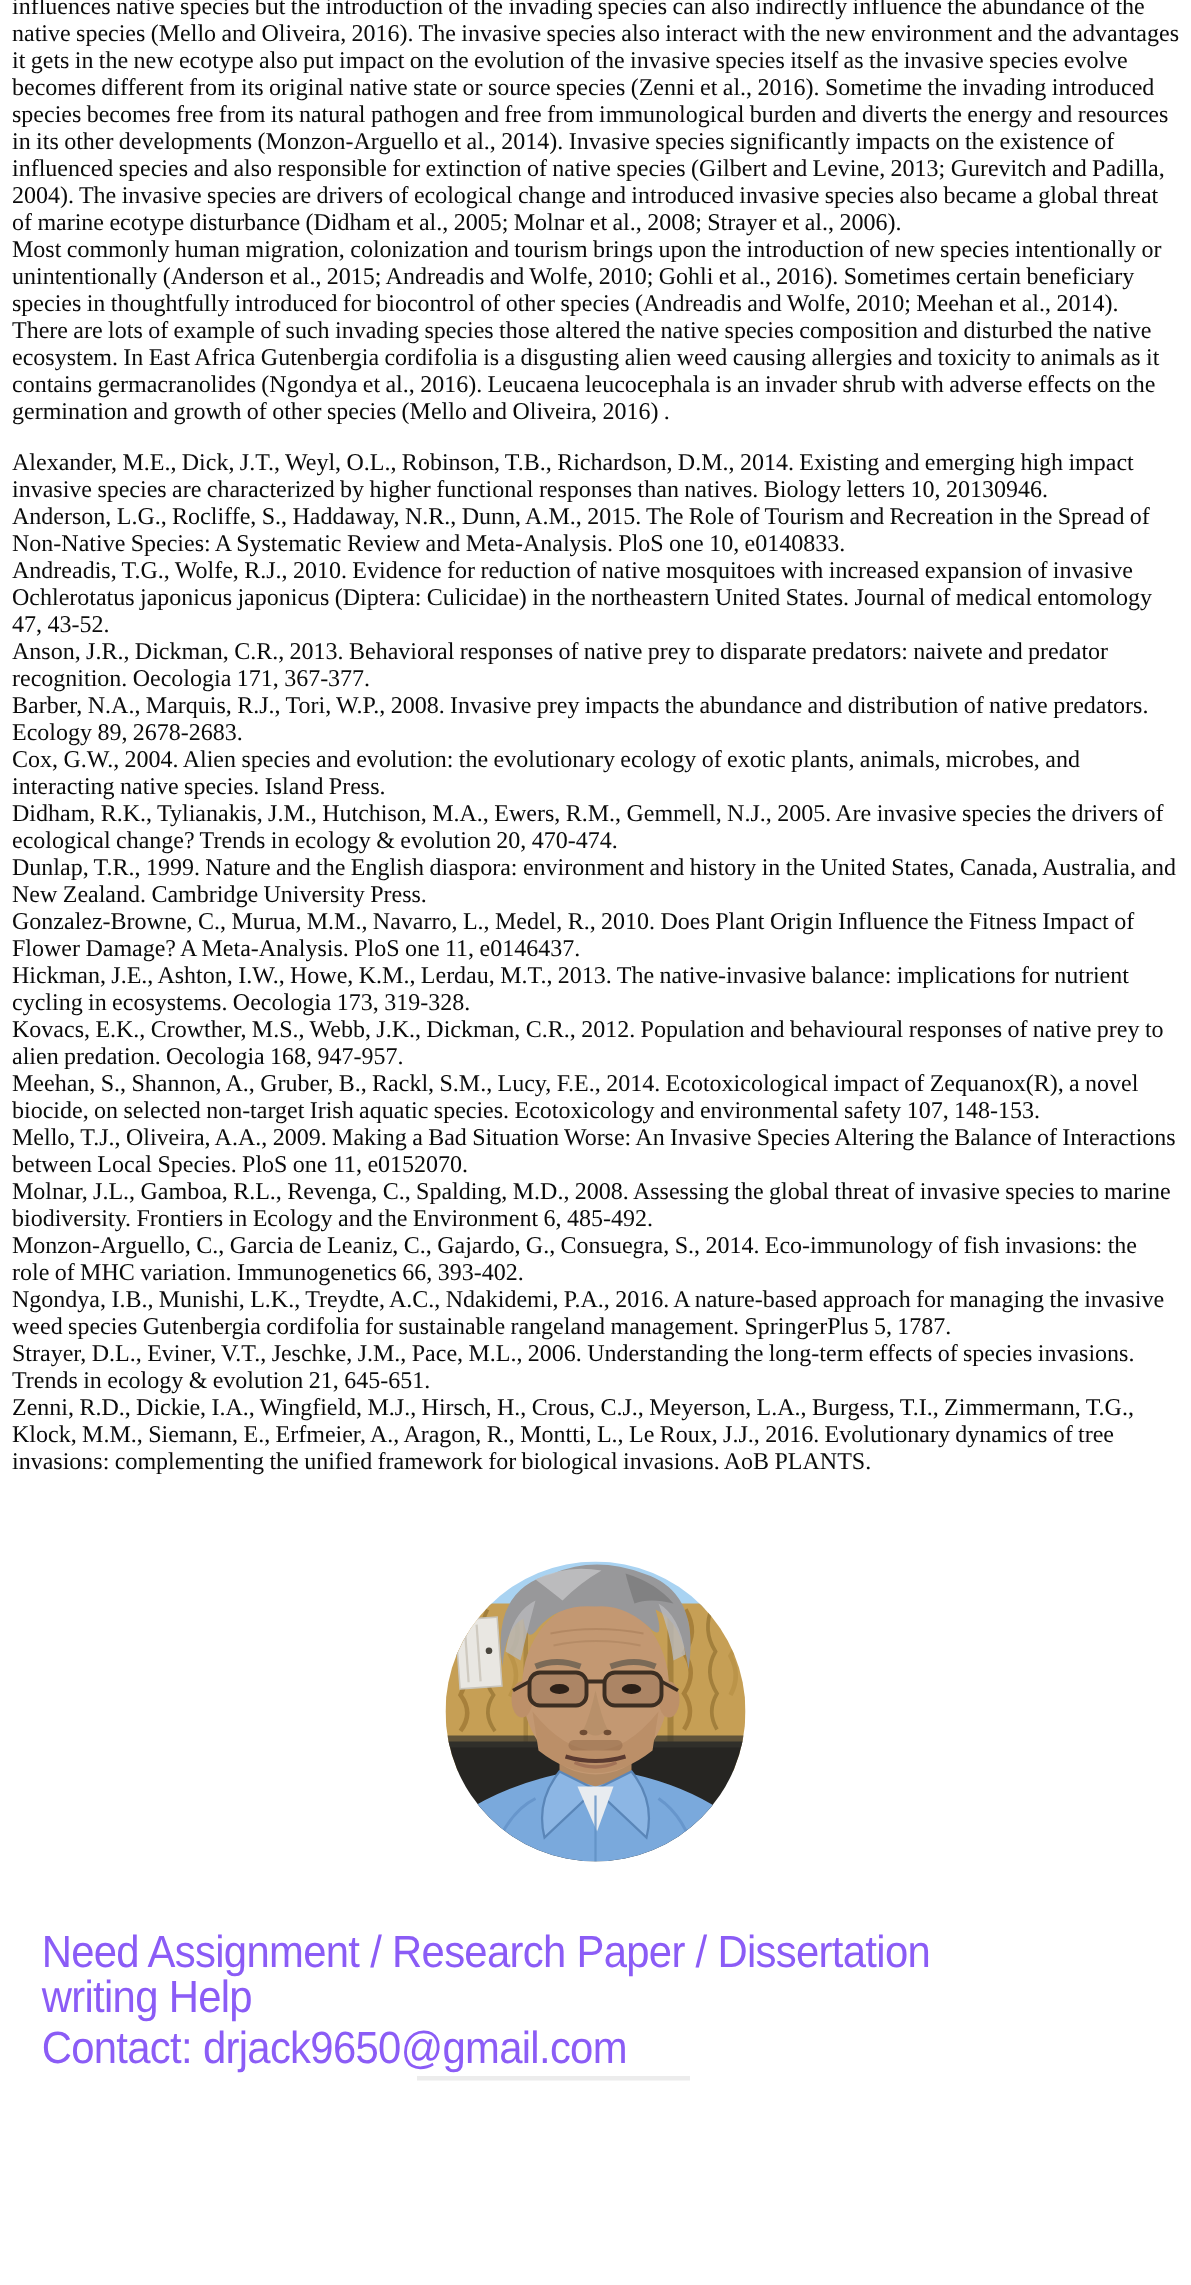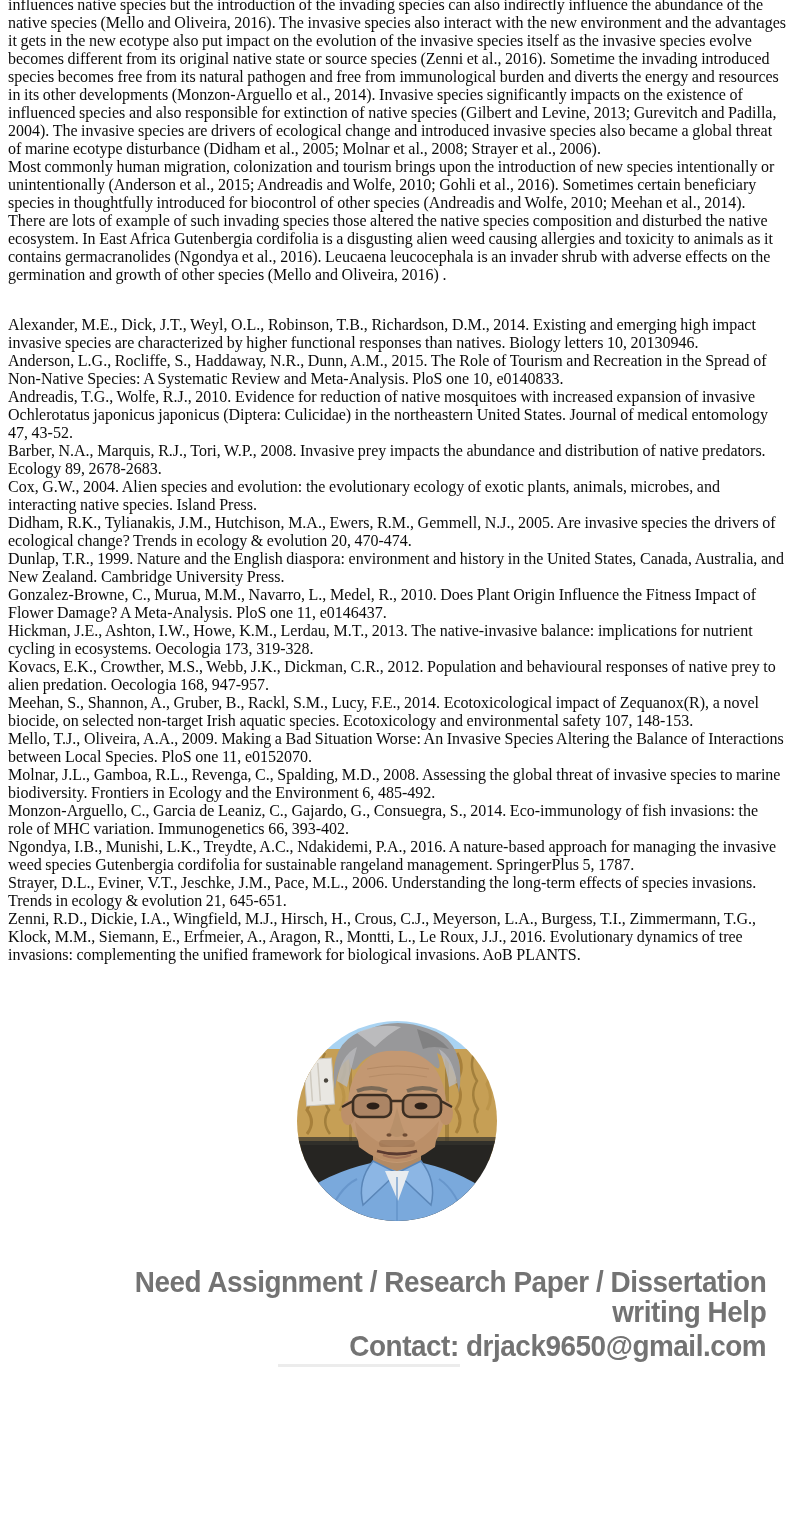--- a/index.html
+++ b/index.html
@@ -24,38 +24,38 @@
     margin-top: -4px;
   }
   .essay p, .references p {
     margin: 0;
     font-size: 16px;
     line-height: 18px;
     text-align: left;
     word-spacing: -0.4px;
   }
   .references {
-    margin-top: 32px;
+    margin-top: 16px;
   }
   .photo-wrap {
     margin: 57px auto 0 auto;
     width: 200px;
     height: 200px;
   }
   .photo-wrap svg {
     display: block;
     width: 200px;
     height: 200px;
   }
   .footer {
     margin-top: 46px;
-    text-align: right;
+    text-align: left;
     font-family: "Liberation Sans", sans-serif;
-    font-weight: bold;
-    color: #737373;
+    font-weight: normal;
+    color: #8b5cf6;
   }
   .footer-line {
     font-size: 30px;
     line-height: 30px;
     white-space: nowrap;
     transform: scaleX(0.93);
     transform-origin: 50% 50%;
     letter-spacing: -0.5px;
   }
   .footer-contact {
@@ -77,20 +77,21 @@
   <div class="essay">
     <p>influences native species but the introduction of the invading species can also indirectly influence the abundance of the native species (Mello and Oliveira, 2016). The invasive species also interact with the new environment and the advantages it gets in the new ecotype also put impact on the evolution of the invasive species itself as the invasive species evolve becomes different from its original native state or source species (Zenni et al., 2016). Sometime the invading introduced species becomes free from its natural pathogen and free from immunological burden and diverts the energy and resources in its other developments (Monzon-Arguello et al., 2014). Invasive species significantly impacts on the existence of influenced species and also responsible for extinction of native species (Gilbert and Levine, 2013; Gurevitch and Padilla, 2004). The invasive species are drivers of ecological change and introduced invasive species also became a global threat of marine ecotype disturbance (Didham et al., 2005; Molnar et al., 2008; Strayer et al., 2006).</p>
     <p>Most commonly human migration, colonization and tourism brings upon the introduction of new species intentionally or unintentionally (Anderson et al., 2015; Andreadis and Wolfe, 2010; Gohli et al., 2016). Sometimes certain beneficiary species in thoughtfully introduced for biocontrol of other species (Andreadis and Wolfe, 2010; Meehan et al., 2014).</p>
     <p>There are lots of example of such invading species those altered the native species composition and disturbed the native ecosystem. In East Africa Gutenbergia cordifolia is a disgusting alien weed causing allergies and toxicity to animals as it contains germacranolides (Ngondya et al., 2016). Leucaena leucocephala is an invader shrub with adverse effects on the germination and growth of other species (Mello and Oliveira, 2016) .</p>
   </div>
 
   <div class="references">
     <p>Alexander, M.E., Dick, J.T., Weyl, O.L., Robinson, T.B., Richardson, D.M., 2014. Existing and emerging high impact invasive species are characterized by higher functional responses than natives. Biology letters 10, 20130946.</p>
     <p>Anderson, L.G., Rocliffe, S., Haddaway, N.R., Dunn, A.M., 2015. The Role of Tourism and Recreation in the Spread of Non-Native Species: A Systematic Review and Meta-Analysis. PloS one 10, e0140833.</p>
     <p>Andreadis, T.G., Wolfe, R.J., 2010. Evidence for reduction of native mosquitoes with increased expansion of invasive Ochlerotatus japonicus japonicus (Diptera: Culicidae) in the northeastern United States. Journal of medical entomology 47, 43-52.</p>
+    <p>Anson, J.R., Dickman, C.R., 2013. Behavioral responses of native prey to disparate predators: naivete and predator recognition. Oecologia 171, 367-377.</p>
     <p>Barber, N.A., Marquis, R.J., Tori, W.P., 2008. Invasive prey impacts the abundance and distribution of native predators. Ecology 89, 2678-2683.</p>
     <p>Cox, G.W., 2004. Alien species and evolution: the evolutionary ecology of exotic plants, animals, microbes, and interacting native species. Island Press.</p>
     <p>Didham, R.K., Tylianakis, J.M., Hutchison, M.A., Ewers, R.M., Gemmell, N.J., 2005. Are invasive species the drivers of ecological change? Trends in ecology &amp; evolution 20, 470-474.</p>
     <p>Dunlap, T.R., 1999. Nature and the English diaspora: environment and history in the United States, Canada, Australia, and New Zealand. Cambridge University Press.</p>
     <p>Gonzalez-Browne, C., Murua, M.M., Navarro, L., Medel, R., 2010. Does Plant Origin Influence the Fitness Impact of Flower Damage? A Meta-Analysis. PloS one 11, e0146437.</p>
     <p>Hickman, J.E., Ashton, I.W., Howe, K.M., Lerdau, M.T., 2013. The native-invasive balance: implications for nutrient cycling in ecosystems. Oecologia 173, 319-328.</p>
     <p>Kovacs, E.K., Crowther, M.S., Webb, J.K., Dickman, C.R., 2012. Population and behavioural responses of native prey to alien predation. Oecologia 168, 947-957.</p>
     <p>Meehan, S., Shannon, A., Gruber, B., Rackl, S.M., Lucy, F.E., 2014. Ecotoxicological impact of Zequanox(R), a novel biocide, on selected non-target Irish aquatic species. Ecotoxicology and environmental safety 107, 148-153.</p>
     <p>Mello, T.J., Oliveira, A.A., 2009. Making a Bad Situation Worse: An Invasive Species Altering the Balance of Interactions between Local Species. PloS one 11, e0152070.</p>
     <p>Molnar, J.L., Gamboa, R.L., Revenga, C., Spalding, M.D., 2008. Assessing the global threat of invasive species to marine biodiversity. Frontiers in Ecology and the Environment 6, 485-492.</p>

